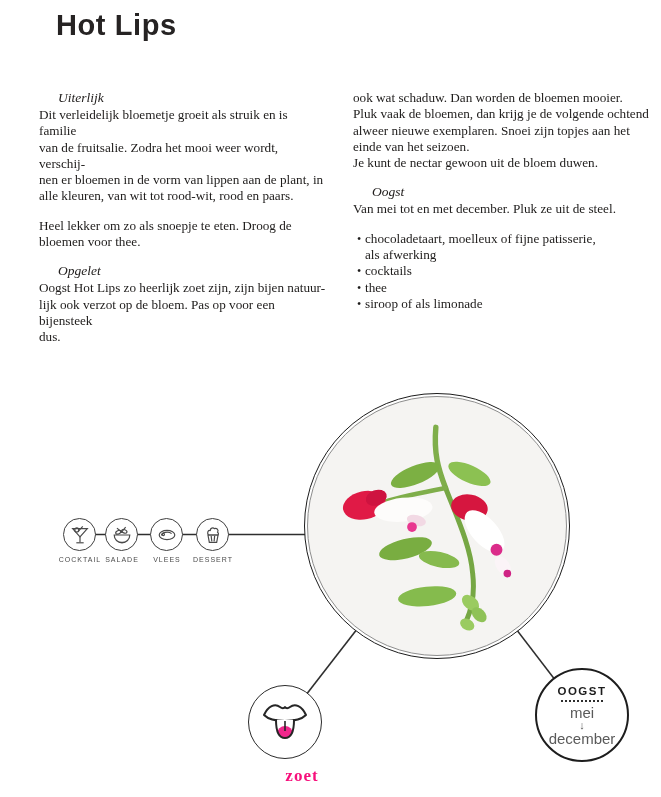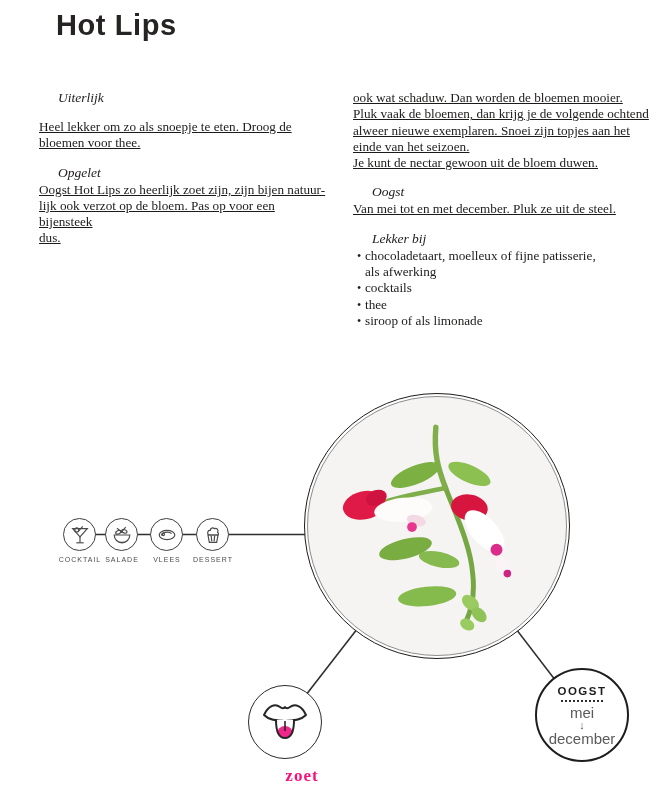--- a/index.html
+++ b/index.html
@@ -14,21 +14,21 @@
     font-size:29px;font-weight:700;letter-spacing:0.6px;color:#262323;line-height:1;
   }
   
   .col{position:absolute;top:66px;font-size:13.2px;line-height:16.3px;margin-top:24px;}
   .col-left{left:39px;width:288px;}
   .col-right{left:353px;width:302px;}
   .col-section{margin-bottom:13px;}
   .section-heading{
     font-style:italic;font-size:13.5px;line-height:16px;margin:0 0 1px 19px;color:#23201f;
   }
-  .section-body{white-space:pre-line;margin:0;text-decoration:underline;}
+  .section-body{white-space:pre-line;margin:0;}
   .bullets{list-style:none;margin:1px 0 0 0;padding:0;}
   .bullets li{display:flex;align-items:flex-start;}
   .bullets .dot{width:12px;flex:0 0 12px;text-align:center;font-size:12px;line-height:16.3px;}
   .bullets .li-text{white-space:pre-line;}
   
   #diagram-lines{position:absolute;left:0;top:0;z-index:0;pointer-events:none;}
   .food-circle{
     position:absolute;width:33px;height:33px;border:1.3px solid #3f3f3f;border-radius:50%;
     background:#ffffff;z-index:2;box-sizing:border-box;
     display:flex;align-items:center;justify-content:center;
@@ -67,20 +67,24 @@
 </head>
 <body>
 
 <div id="page">
 
   <div class="page-title">Hot Lips</div>
 
   <div class="col col-left">
     <div class="col-section">
       <p class="section-heading">Uiterlijk</p>
+      <p class="section-body">Dit verleidelijk bloemetje groeit als struik en is familie
+van de fruitsalie. Zodra het mooi weer wordt, verschij-
+nen er bloemen in de vorm van lippen aan de plant, in
+alle kleuren, van wit tot rood-wit, rood en paars.</p>
     </div>
     <div class="col-section">
       <p class="section-body">Heel lekker om zo als snoepje te eten. Droog de
 bloemen voor thee.</p>
     </div>
     <div class="col-section">
       <p class="section-heading">Opgelet</p>
       <p class="section-body">Oogst Hot Lips zo heerlijk zoet zijn, zijn bijen natuur-
 lijk ook verzot op de bloem. Pas op voor een bijensteek
 dus.</p>
@@ -93,21 +97,20 @@
 Pluk vaak de bloemen, dan krijg je de volgende ochtend
 alweer nieuwe exemplaren. Snoei zijn topjes aan het
 einde van het seizoen.
 Je kunt de nectar gewoon uit de bloem duwen.</p>
     </div>
     <div class="col-section">
       <p class="section-heading">Oogst</p>
       <p class="section-body">Van mei tot en met december. Pluk ze uit de steel.</p>
     </div>
     <div class="col-section">
-      <p class="section-heading">Lekker bij</p>
       <ul class="bullets">
         <li>
           <span class="dot">•</span>
           <span class="li-text">chocoladetaart, moelleux of fijne patisserie,
 als afwerking</span>
         </li>
         <li>
           <span class="dot">•</span>
           <span class="li-text">cocktails</span>
         </li>

